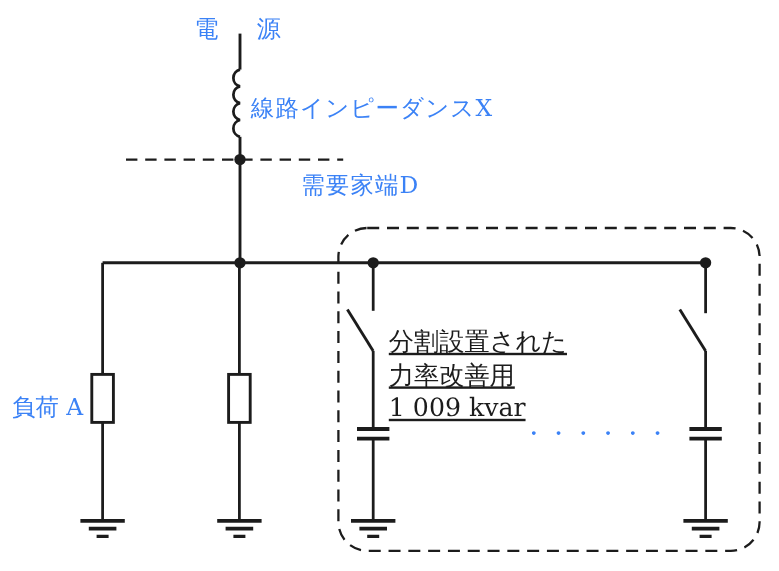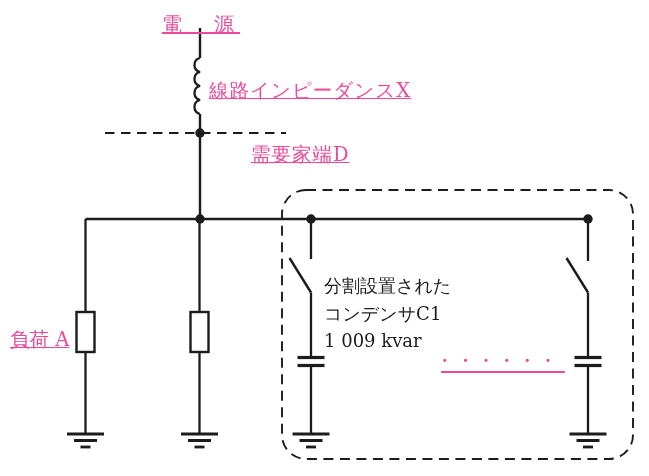--- a/index.html
+++ b/index.html
@@ -1,27 +1,27 @@
 <!DOCTYPE html>
 <html><head>
 <meta charset="utf-8">
 <style>
   html,body{margin:0;padding:0;background:#ffffff;}
   .canvas{
     position:relative;width:649px;height:476px;background:#ffffff;
     font-family:"DejaVu Serif","Liberation Serif",serif;color:#1c1c1c;overflow:hidden;
   }
   .canvas svg{position:absolute;left:0;top:0;}
-  .label{position:absolute;white-space:pre;color:#ec4899;text-decoration:underline;}
+  .label{position:absolute;white-space:pre;color:#3b82f6;}
   .lbl-source{left:162px;top:11px;font-size:20px;letter-spacing:6px;}
   .lbl-impedance{left:209px;top:77px;font-size:19.5px;letter-spacing:1px;text-align:right;}
   .lbl-consumer{left:209px;top:141px;font-size:19.5px;letter-spacing:1px;margin-left:42px;}
   .lbl-load-a{left:10px;top:326px;font-size:19.5px;text-align:right;}
   .lbl-load-b{left:122px;top:326px;font-size:19.5px;}
-  .caption{position:absolute;left:324px;top:272px;font-size:18px;line-height:27.5px;}
+  .caption{position:absolute;left:324px;top:272px;font-size:21px;line-height:27.5px;text-decoration:underline;}
   .caption div{white-space:pre;}
   .lbl-dots{left:441px;top:349px;font-size:24px;letter-spacing:13px;line-height:24px;}
 </style>
 </head>
 <body>
 
 <div class="canvas">
 
   <svg width="649" height="476" viewBox="0 0 649 476">
     <g stroke="#1c1c1c" fill="none" stroke-linecap="butt">
@@ -103,19 +103,19 @@
 
   <div class="label lbl-impedance">線路インピーダンスX</div>
 
   <div class="label lbl-consumer">需要家端D</div>
 
   <div class="label lbl-load-a">負荷 A</div>
 
 
   <div class="caption">
     <div>分割設置された</div>
-    <div>コンデンサC1</div>
+    <div>力率改善用</div>
     <div>1 009 kvar</div>
   </div>
 
   <div class="label lbl-dots">······</div>
 
 </div>
 
 </body></html>

